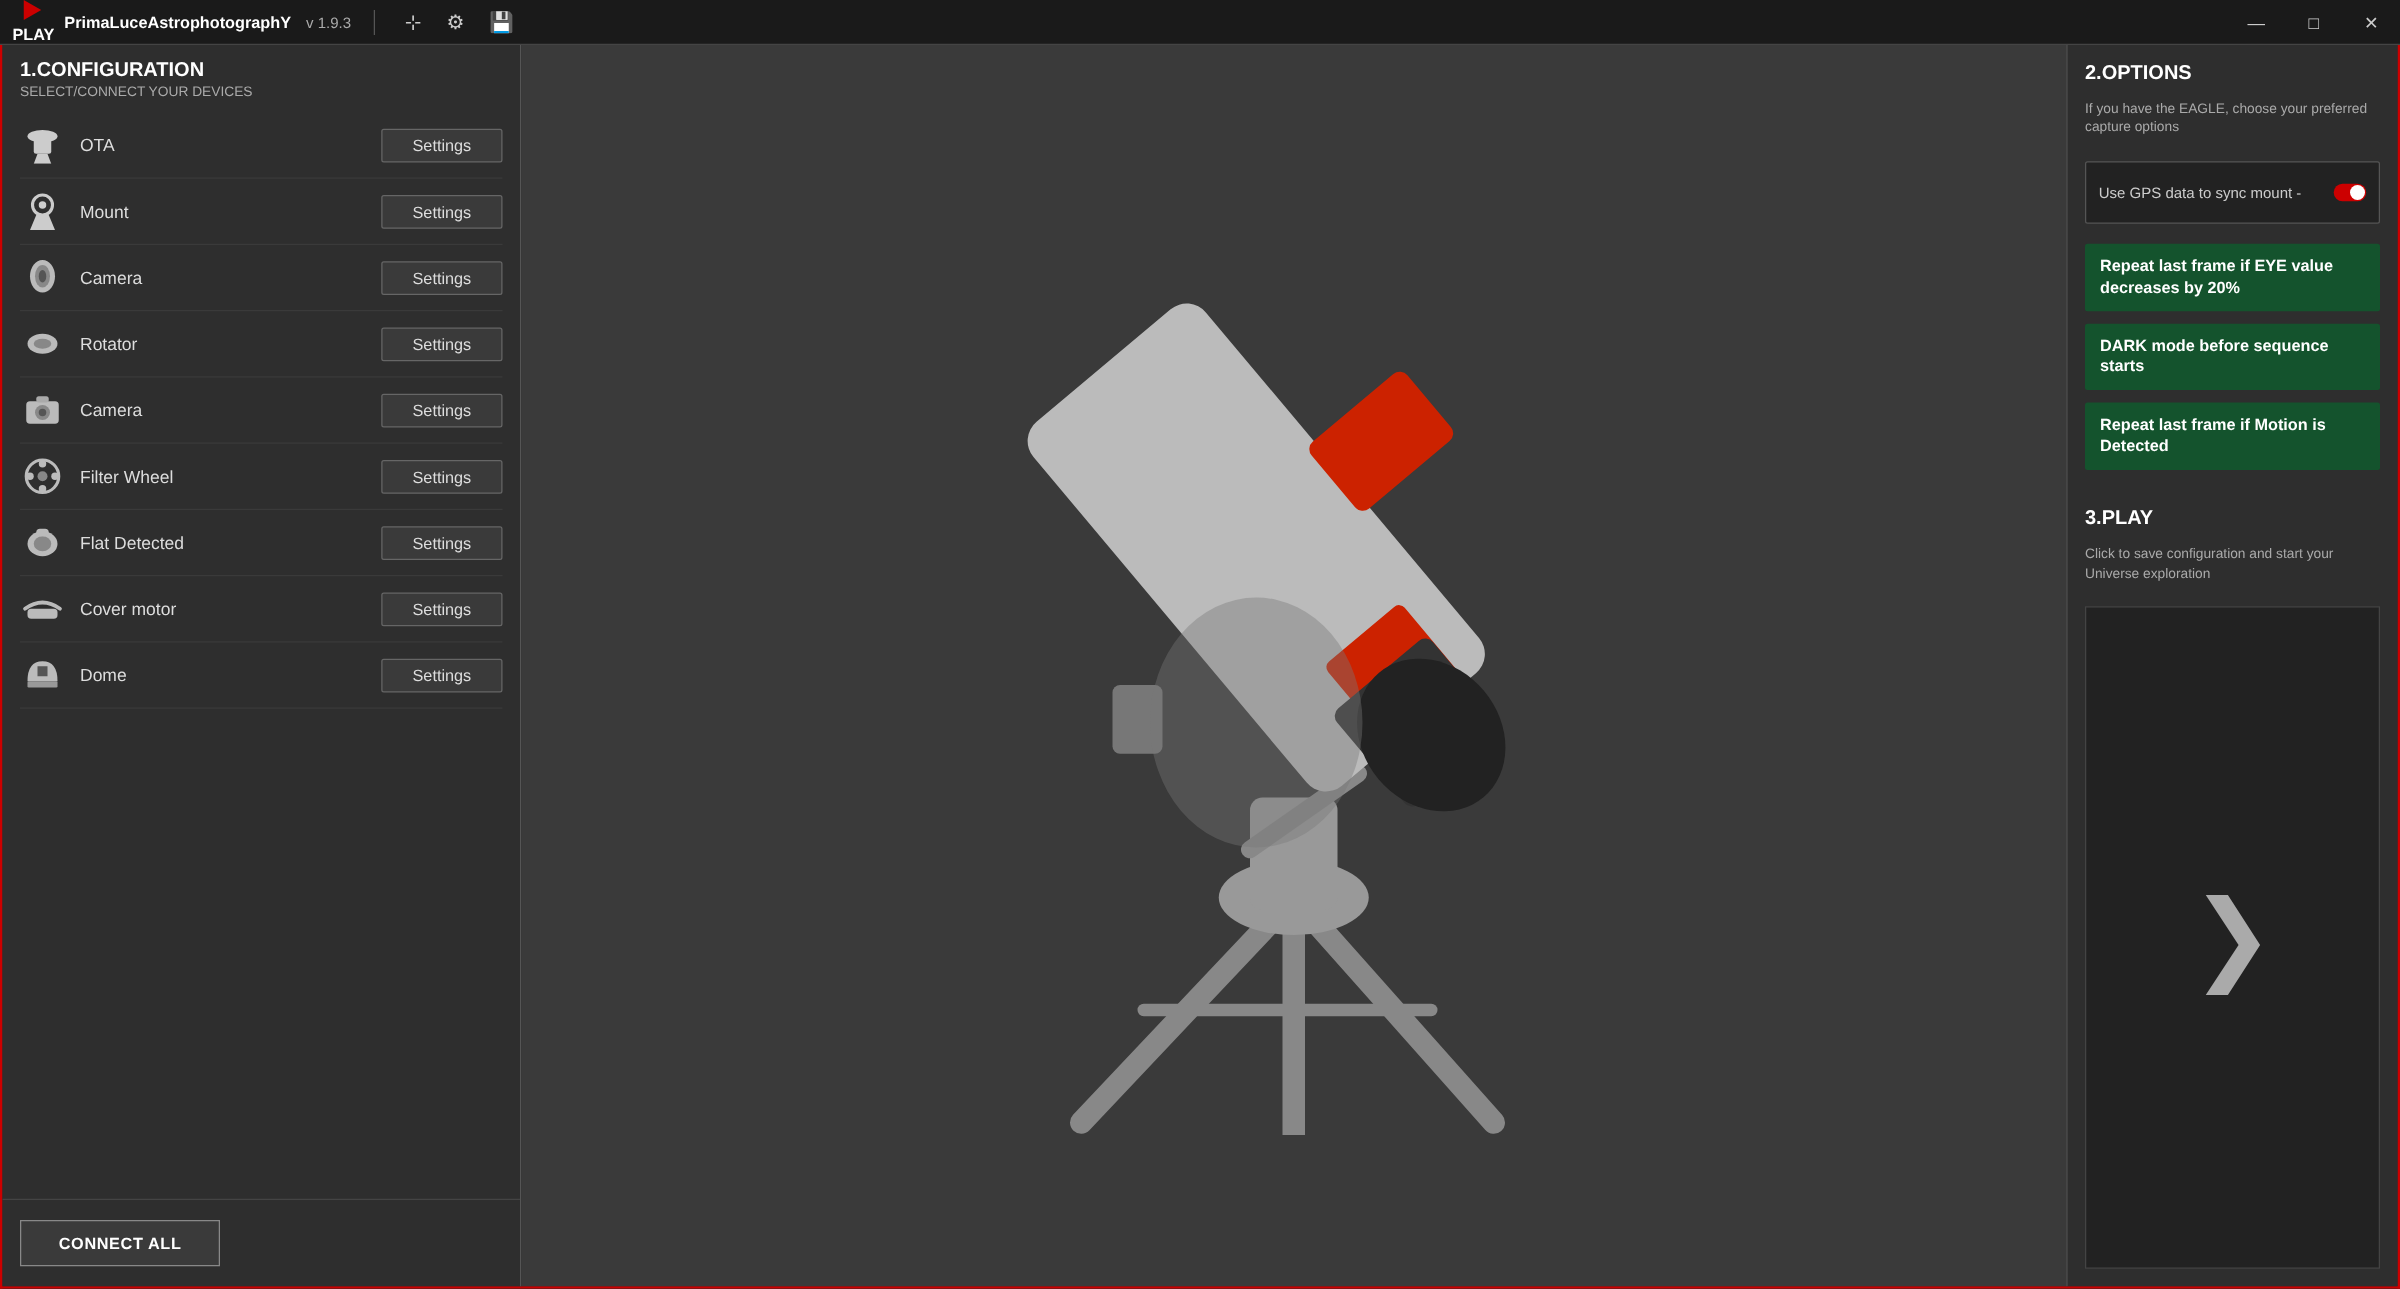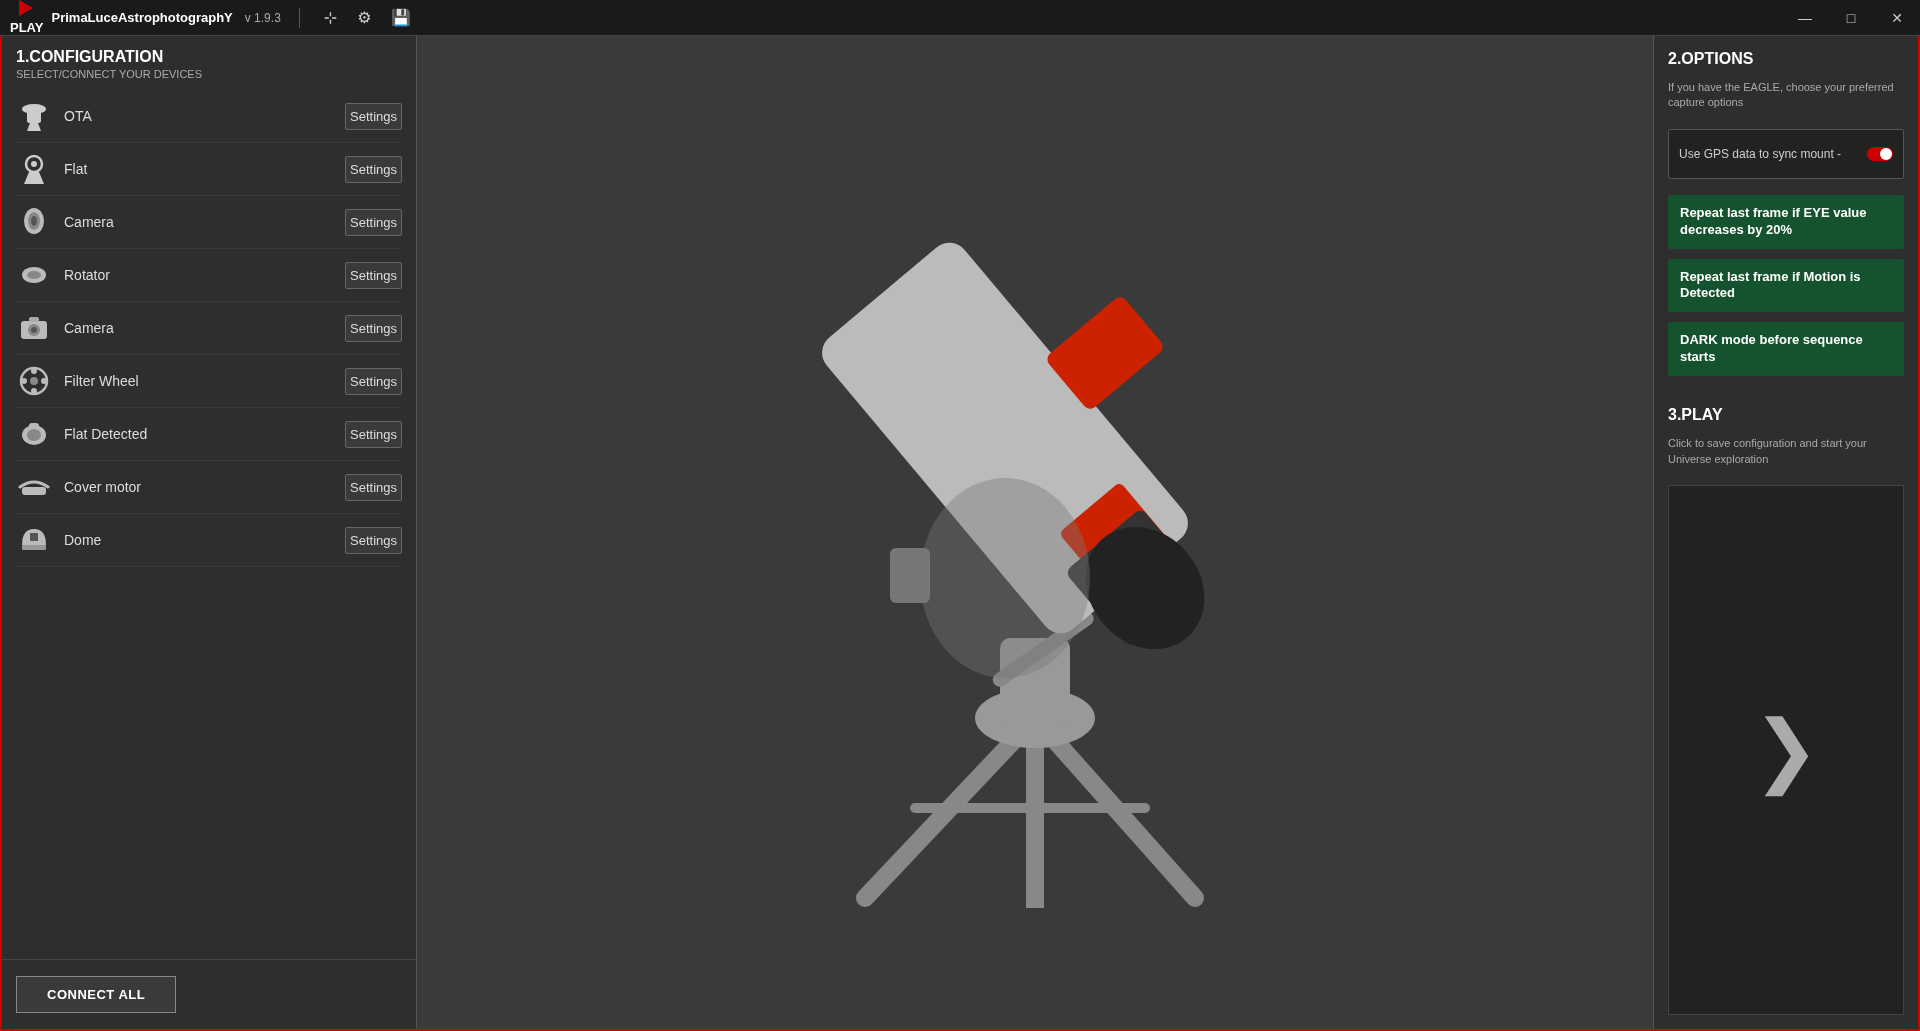--- a/index.html
+++ b/index.html
@@ -146,21 +146,21 @@
     }
     .device-name {
       flex: 1;
       font-size: 14px;
       color: #ddd;
     }
     .settings-btn {
       background: #3a3a3a;
       border: 1px solid #666;
       color: #ddd;
-      padding: 5px 4px;
+      padding: 5px 24px;
       font-size: 13px;
       cursor: pointer;
       border-radius: 2px;
     }
 
     .connect-all-bar {
       padding: 16px 14px;
       display: flex;
       justify-content: flex-start;
       border-top: 1px solid #444;
@@ -332,21 +332,21 @@
 
       <div class="device-row">
         <div class="device-icon">
           <svg width="30" height="30" viewBox="0 0 30 30">
               <circle cx="15" cy="10" r="8" fill="none" stroke="#ccc" stroke-width="2.5"></circle>
               <circle cx="15" cy="10" r="3" fill="#ccc"></circle>
               <path d="M10 18 L5 30 L25 30 L20 18 Z" fill="#ccc"></path>
               <line x1="15" y1="18" x2="15" y2="30" stroke="#ccc" stroke-width="2"></line>
             </svg>
         </div>
-        <span class="device-name">Flat</span>
+        <span class="device-name">Mount</span>
         <button class="settings-btn">Settings</button>
       </div>
 
       <div class="device-row">
         <div class="device-icon">
           <svg width="28" height="30" viewBox="0 0 28 30">
               <ellipse cx="14" cy="14" rx="10" ry="13" fill="#bbb"></ellipse>
               <ellipse cx="14" cy="14" rx="6" ry="9" fill="#888"></ellipse>
               <ellipse cx="14" cy="14" rx="3" ry="5" fill="#555"></ellipse>
             </svg>
@@ -472,22 +472,22 @@
     <div class="options-desc">If you have the EAGLE, choose your preferred capture options</div>
 
     <div class="gps-row">
       <span class="gps-text">Use GPS data to sync mount -</span>
       <div class="gps-toggle">
         <div class="gps-toggle-knob"></div>
       </div>
     </div>
 
     <div class="green-option">Repeat last frame if EYE value decreases by 20%</div>
+    <div class="green-option">DARK mode before sequence starts</div>
     <div class="green-option">Repeat last frame if Motion is Detected</div>
-    <div class="green-option">DARK mode before sequence starts</div>
 
     <div class="play-section-title">3.PLAY</div>
     <div class="play-section-desc">Click to save configuration and start your Universe exploration</div>
 
     <div class="play-button-area">
       <span class="play-chevron">❯</span>
     </div>
   </div>
 
 </div>

